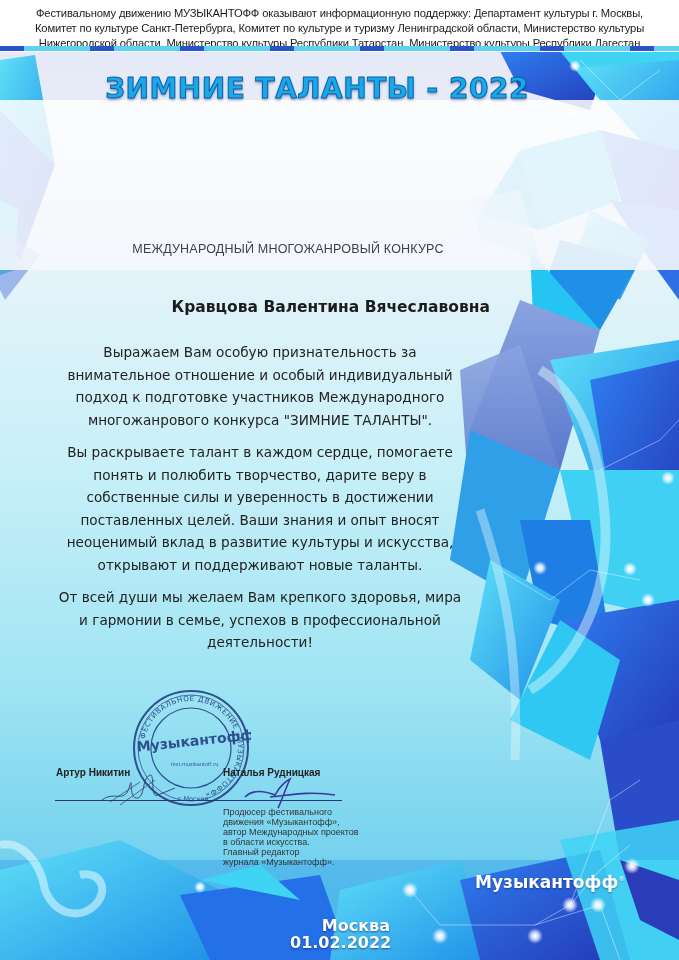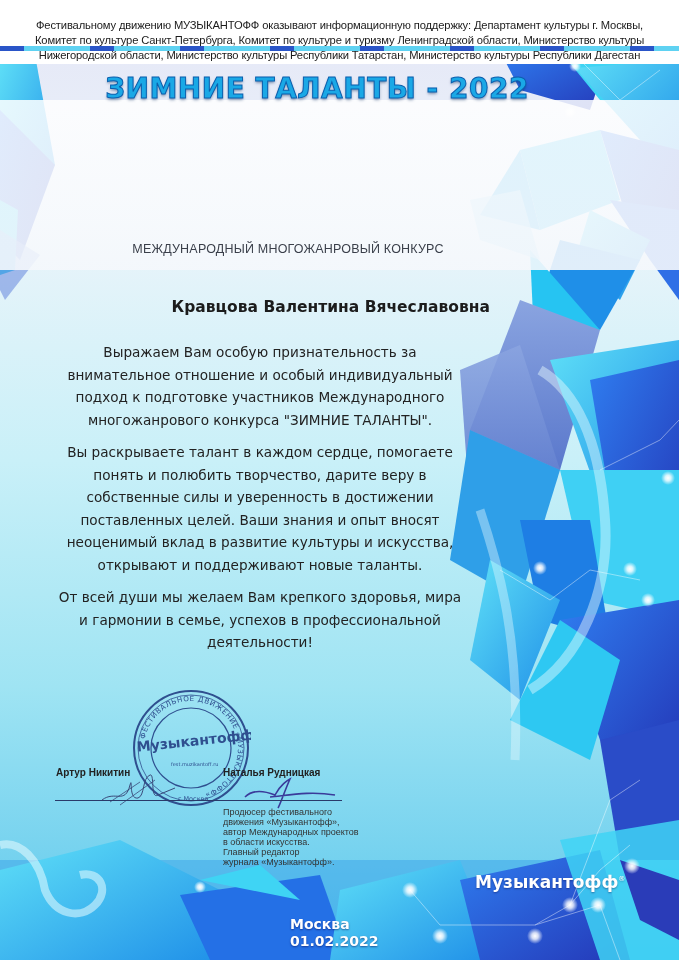--- a/index.html
+++ b/index.html
@@ -3,21 +3,21 @@
 <meta charset="utf-8">
 <style>
   html, body { margin: 0; padding: 0; }
   body { width: 679px; height: 960px; overflow: hidden; background: #fff; font-family: "Liberation Sans", sans-serif; }
   .page { position: relative; width: 679px; height: 960px; overflow: hidden; background: #fff; }
 
   .top-note {
     position: absolute; left: 0; top: 0; width: 679px; height: 46px;
     background: #fff; text-align: center; font-size: 11.2px; line-height: 15px;
     color: #1a1a1a; font-family: "Liberation Sans", sans-serif; letter-spacing: -0.15px;
-    padding-top: 18px; z-index: 5;
+    padding-top: 6px; z-index: 5;
   }
   .top-border {
     position: absolute; left: 0; top: 46px; width: 679px; height: 5px; z-index: 5;
     background: repeating-linear-gradient(90deg, #2a55c8 0 24px, #5fd2f2 24px 90px);
   }
 
   .bg {
     position: absolute; left: 0; top: 51px; width: 679px; height: 909px;
     background: linear-gradient(180deg, #e6e9f7 0%, #eaf4fa 20%, #c9f0f8 45%, #9fe4f3 70%, #5cc7ec 100%);
     overflow: hidden;
@@ -66,22 +66,22 @@
   .sig-role { position: absolute; top: 807px; font-family: "Liberation Sans", sans-serif; font-size: 9px; line-height: 10px; color: #333; }
 
   .stamp { position: absolute; left: 131px; top: 688px; width: 120px; height: 120px; }
 
   .brand {
     position: absolute; left: 475px; top: 872px; font-family: "DejaVu Sans", sans-serif; font-weight: bold;
     font-size: 17px; color: #fff; text-shadow: 0 1px 2px rgba(0,0,60,0.4);
   }
   .brand sup { font-size: 7px; font-weight: normal; }
   .city, .date {
-    position: absolute; left: 290px; width: 100px; text-align: left; color: #fff;
-    font-family: "DejaVu Sans", sans-serif; font-weight: bold; font-size: 14px;
+    position: absolute; left: 290px; width: 100px; text-align: right; color: #fff;
+    font-family: "DejaVu Sans", sans-serif; font-weight: bold; font-size: 16px;
     text-shadow: 0 1px 2px rgba(0,0,80,0.5);
   }
   .city { top: 916px; }
   .date { top: 933px; }
 </style>
 </head>
 <body>
 
 <div class="page">
 

